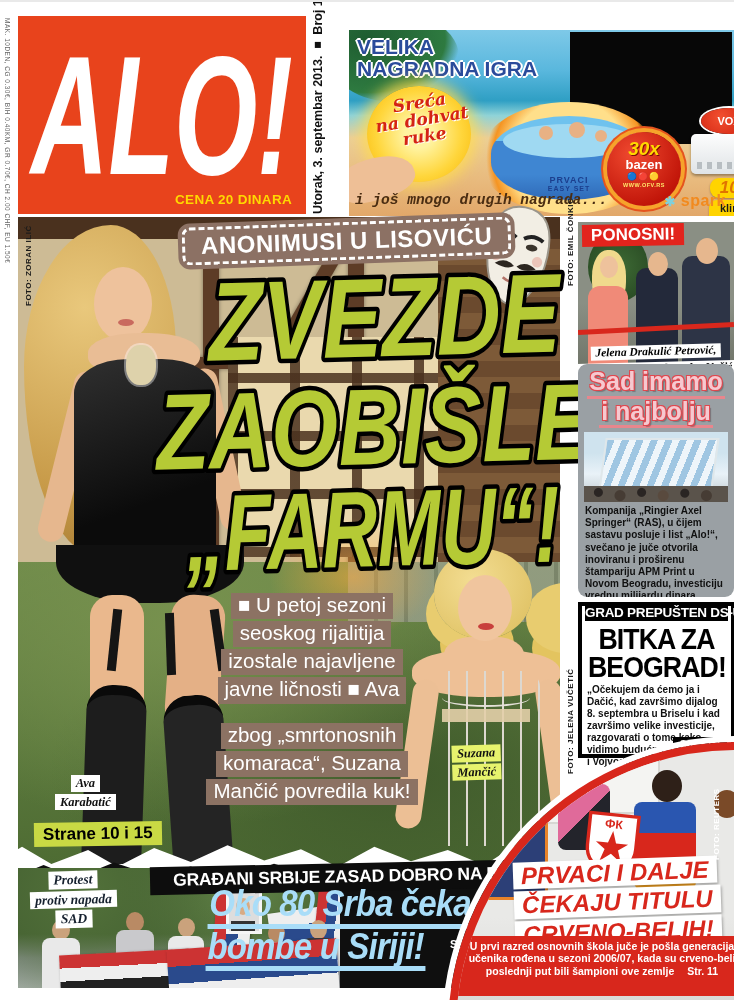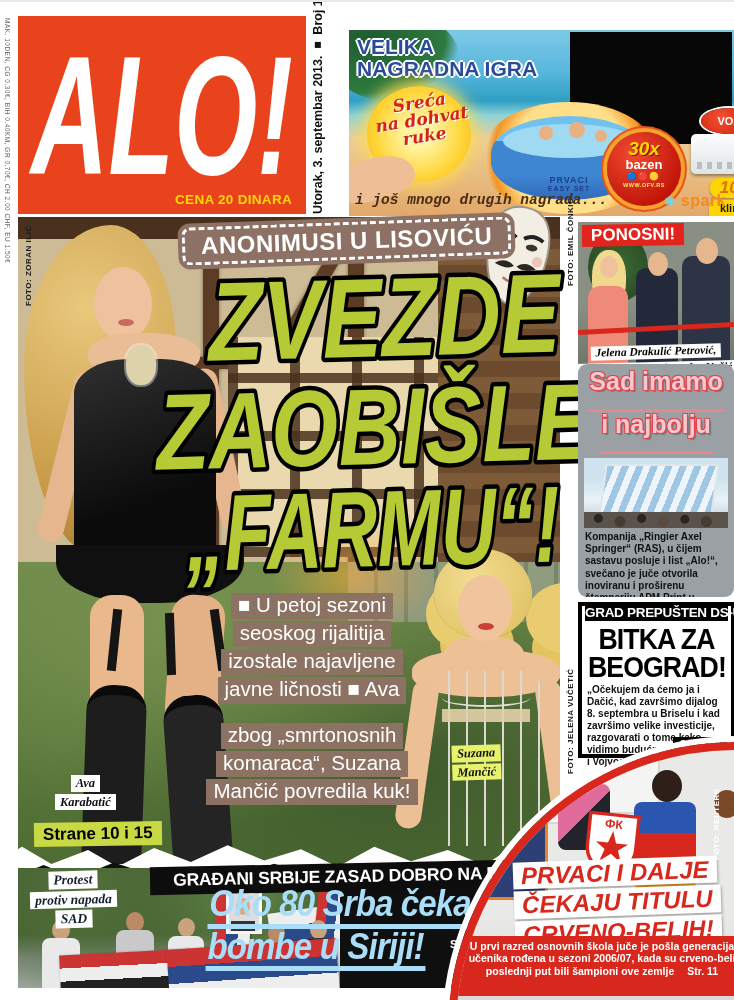--- a/index.html
+++ b/index.html
@@ -150,21 +150,21 @@
   .badge-red{background:#e2241d;color:#fff;font-weight:bold;font-size:17px;padding:1px 9px;white-space:nowrap;}
   .ponosni-badge{left:582px;top:222px;transform:rotate(-1deg);}
   .pp-caption{left:570px;top:340px;width:172px;text-align:center;transform:rotate(-1.5deg);line-height:1;}
   .pp-caption span{display:inline-block;background:#fff;font-family:"Liberation Serif",serif;
                    font-style:italic;font-weight:bold;font-size:11.5px;padding:1px 4px;margin:0;white-space:nowrap;}
 
   .gray-box{left:578px;top:362px;width:156px;height:233px;background:#9aa0a4;border-radius:9px;overflow:hidden;}
   .print-hl{margin-top:5px;text-align:center;line-height:1.02;}
   .print-hl span{display:inline-block;color:#f6c9d0;font-weight:bold;font-size:25px;
                  text-shadow:-1px -1px 0 #e0474e,1px -1px 0 #e0474e,-1px 1px 0 #e0474e,1px 1px 0 #e0474e,2px 2px 1px rgba(0,0,0,.25);
-                 border-bottom:3px solid #e8868d;padding:0 2px 14px;}
+                 border-bottom:3px solid #e8868d;padding:0 2px 1px;}
   .print-photo{margin:4px auto 3px;width:144px;height:70px;position:relative;overflow:hidden;
                background:linear-gradient(180deg,#cfe3ee 0 30%,#e9f2f8 60%,#b9c4c8 100%);}
   .print-bldg{position:absolute;left:18px;top:6px;width:110px;height:48px;transform:skewX(-8deg);
               background:repeating-linear-gradient(105deg,#9fc6e2 0 7px,#eef5fa 7px 14px);border:2px solid #dfe7ea;}
   .print-crowd{position:absolute;left:0;bottom:0;width:100%;height:16px;
                background:radial-gradient(circle at 10% 40%,#2a2523 4px,transparent 5px),
                           radial-gradient(circle at 25% 60%,#463c34 5px,transparent 6px),
                           radial-gradient(circle at 40% 40%,#2a2523 4px,transparent 5px),
                           radial-gradient(circle at 55% 60%,#594a3e 5px,transparent 6px),
                           radial-gradient(circle at 70% 45%,#2a2523 4px,transparent 5px),

